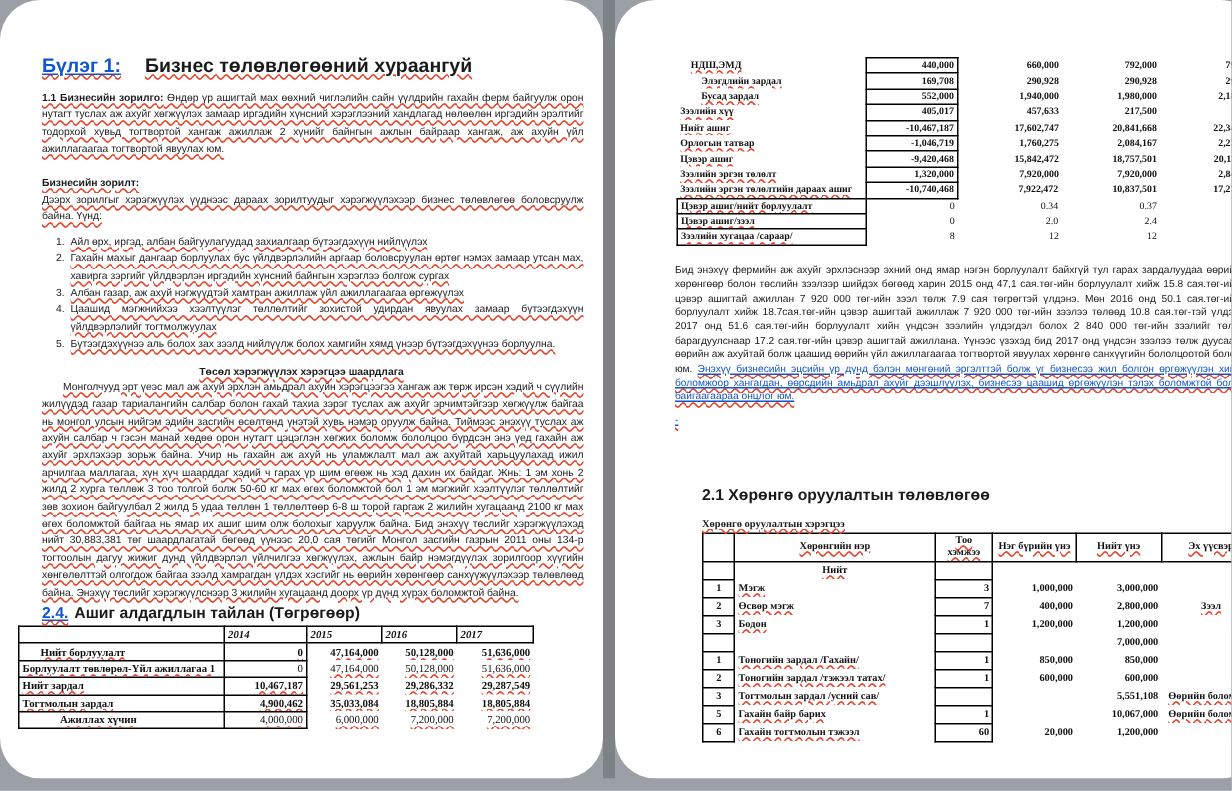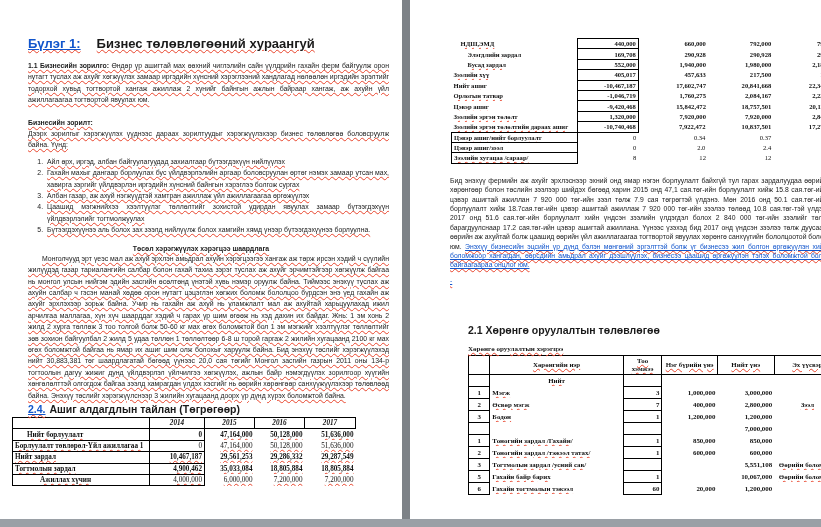--- a/index.html
+++ b/index.html
@@ -1,18 +1,18 @@
 <!DOCTYPE html>
 <html><head>
 <meta charset="utf-8">
 <style>
   html,body{margin:0;padding:0;background:#9aa0a6;}
   #canvas{position:relative;width:821px;height:527px;background:#9aa0a6;overflow:hidden;
           font-family:"Liberation Sans",sans-serif;color:#1a1a1a;}
-  .page{position:absolute;top:0;background:#ffffff;height:519px;overflow:hidden;}
+  .page{position:absolute;top:0;background:#ffffff;height:519px;overflow:hidden;border-radius:27px;}
   #page1{left:0;width:402px;}
   #page2{left:410px;width:403px;padding-left:28px;}
   #gap{position:absolute;left:402px;top:0;width:8px;height:519px;background:#7d8287;}
   #bottomstrip{position:absolute;left:0;top:519px;width:821px;height:8px;background:#9aa0a6;}
 
   
   .wv{text-decoration-line:underline;text-decoration-style:wavy;
       text-decoration-color:#e8442c;text-decoration-thickness:1px;text-underline-offset:1px;}
   .lnk{color:#1155cc;text-decoration:underline;cursor:pointer;}
   .b{font-weight:bold;}
@@ -29,21 +29,21 @@
   .need-par{text-indent:14px;margin-top:1px;}
   .sec-head{margin:2px 13px 0 28px;font-size:10.5px;font-weight:bold;}
   .sec-head .gap2{display:inline-block;width:4px;}
 
   
   table.t{border-collapse:collapse;font-family:"Liberation Serif",serif;color:#111;table-layout:fixed;}
   table.t td{padding:0 2px;white-space:nowrap;overflow:hidden;}
   .bx{border:1px solid #000;}
   .num{text-align:right;}
   .ctr{text-align:center;}
-  .yr{font-style:italic;text-align:center;font-weight:bold;}
+  .yr{font-style:italic;font-weight:bold;}
 
   #pl1{margin:2px 0 0 12px;font-size:7.2px;}
   #pl1 td{height:10.4px;}
 
   
   #pl2{margin:38px 0 0 13px;font-size:6.6px;}
   #pl2 td{height:9.4px;}
   .rp-par{font-size:6.8px;line-height:9.4px;text-align:justify;margin:12px 14px 0 12px;}
   .dash-line{margin:7px 0 0 12px;font-size:6.8px;}
   .sec-head2{margin:40px 0 0 30px;font-size:10.5px;font-weight:bold;}

